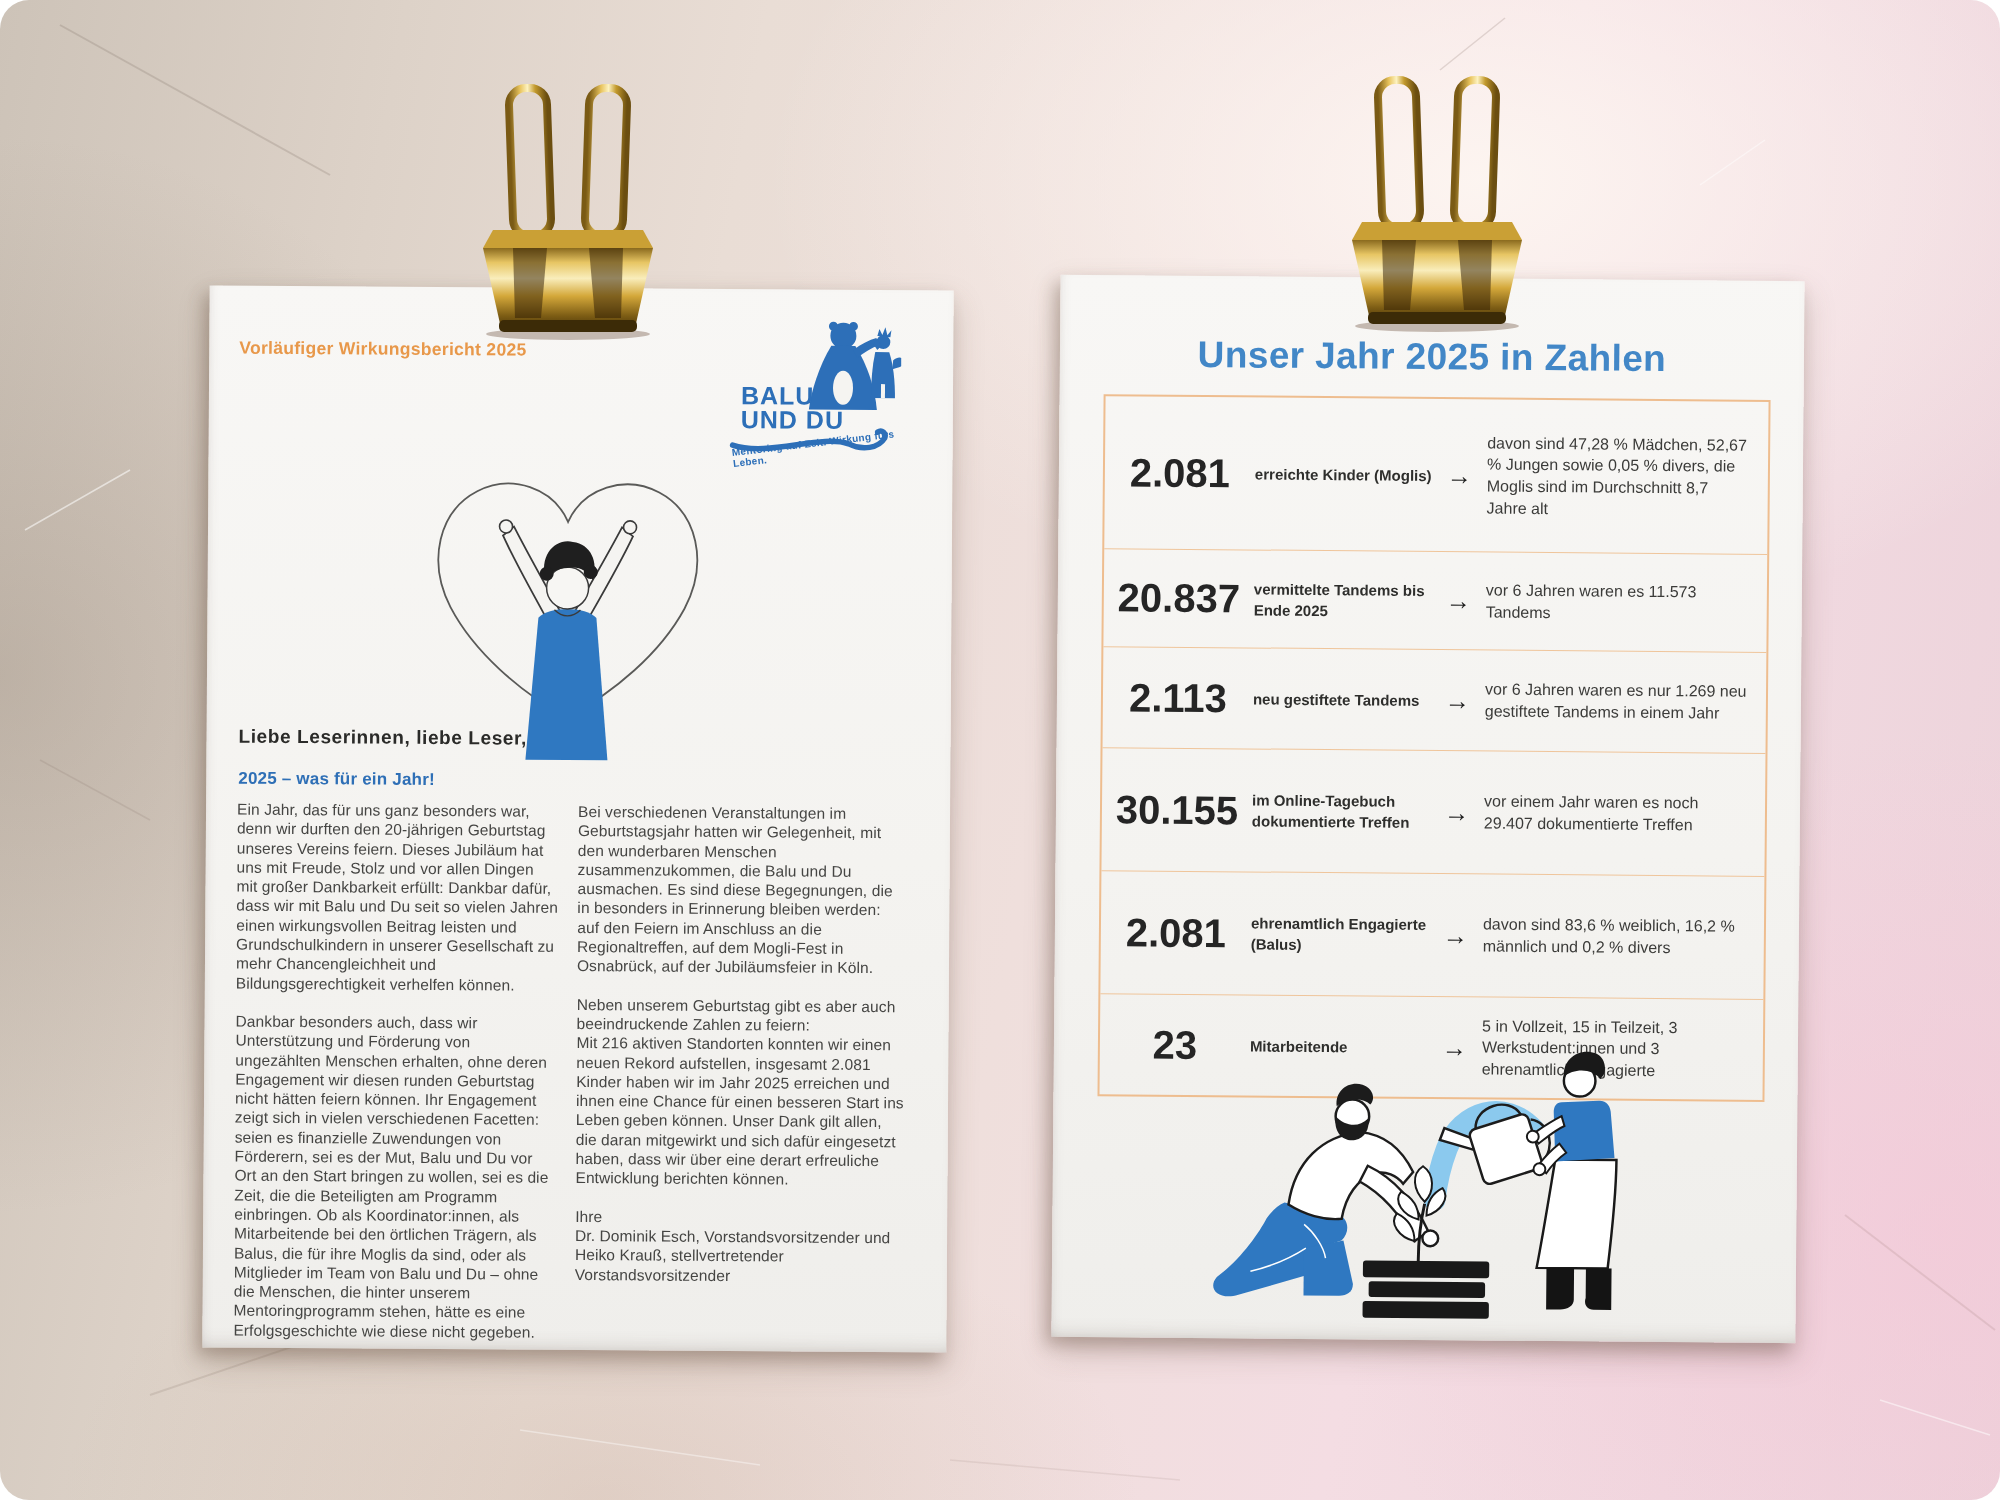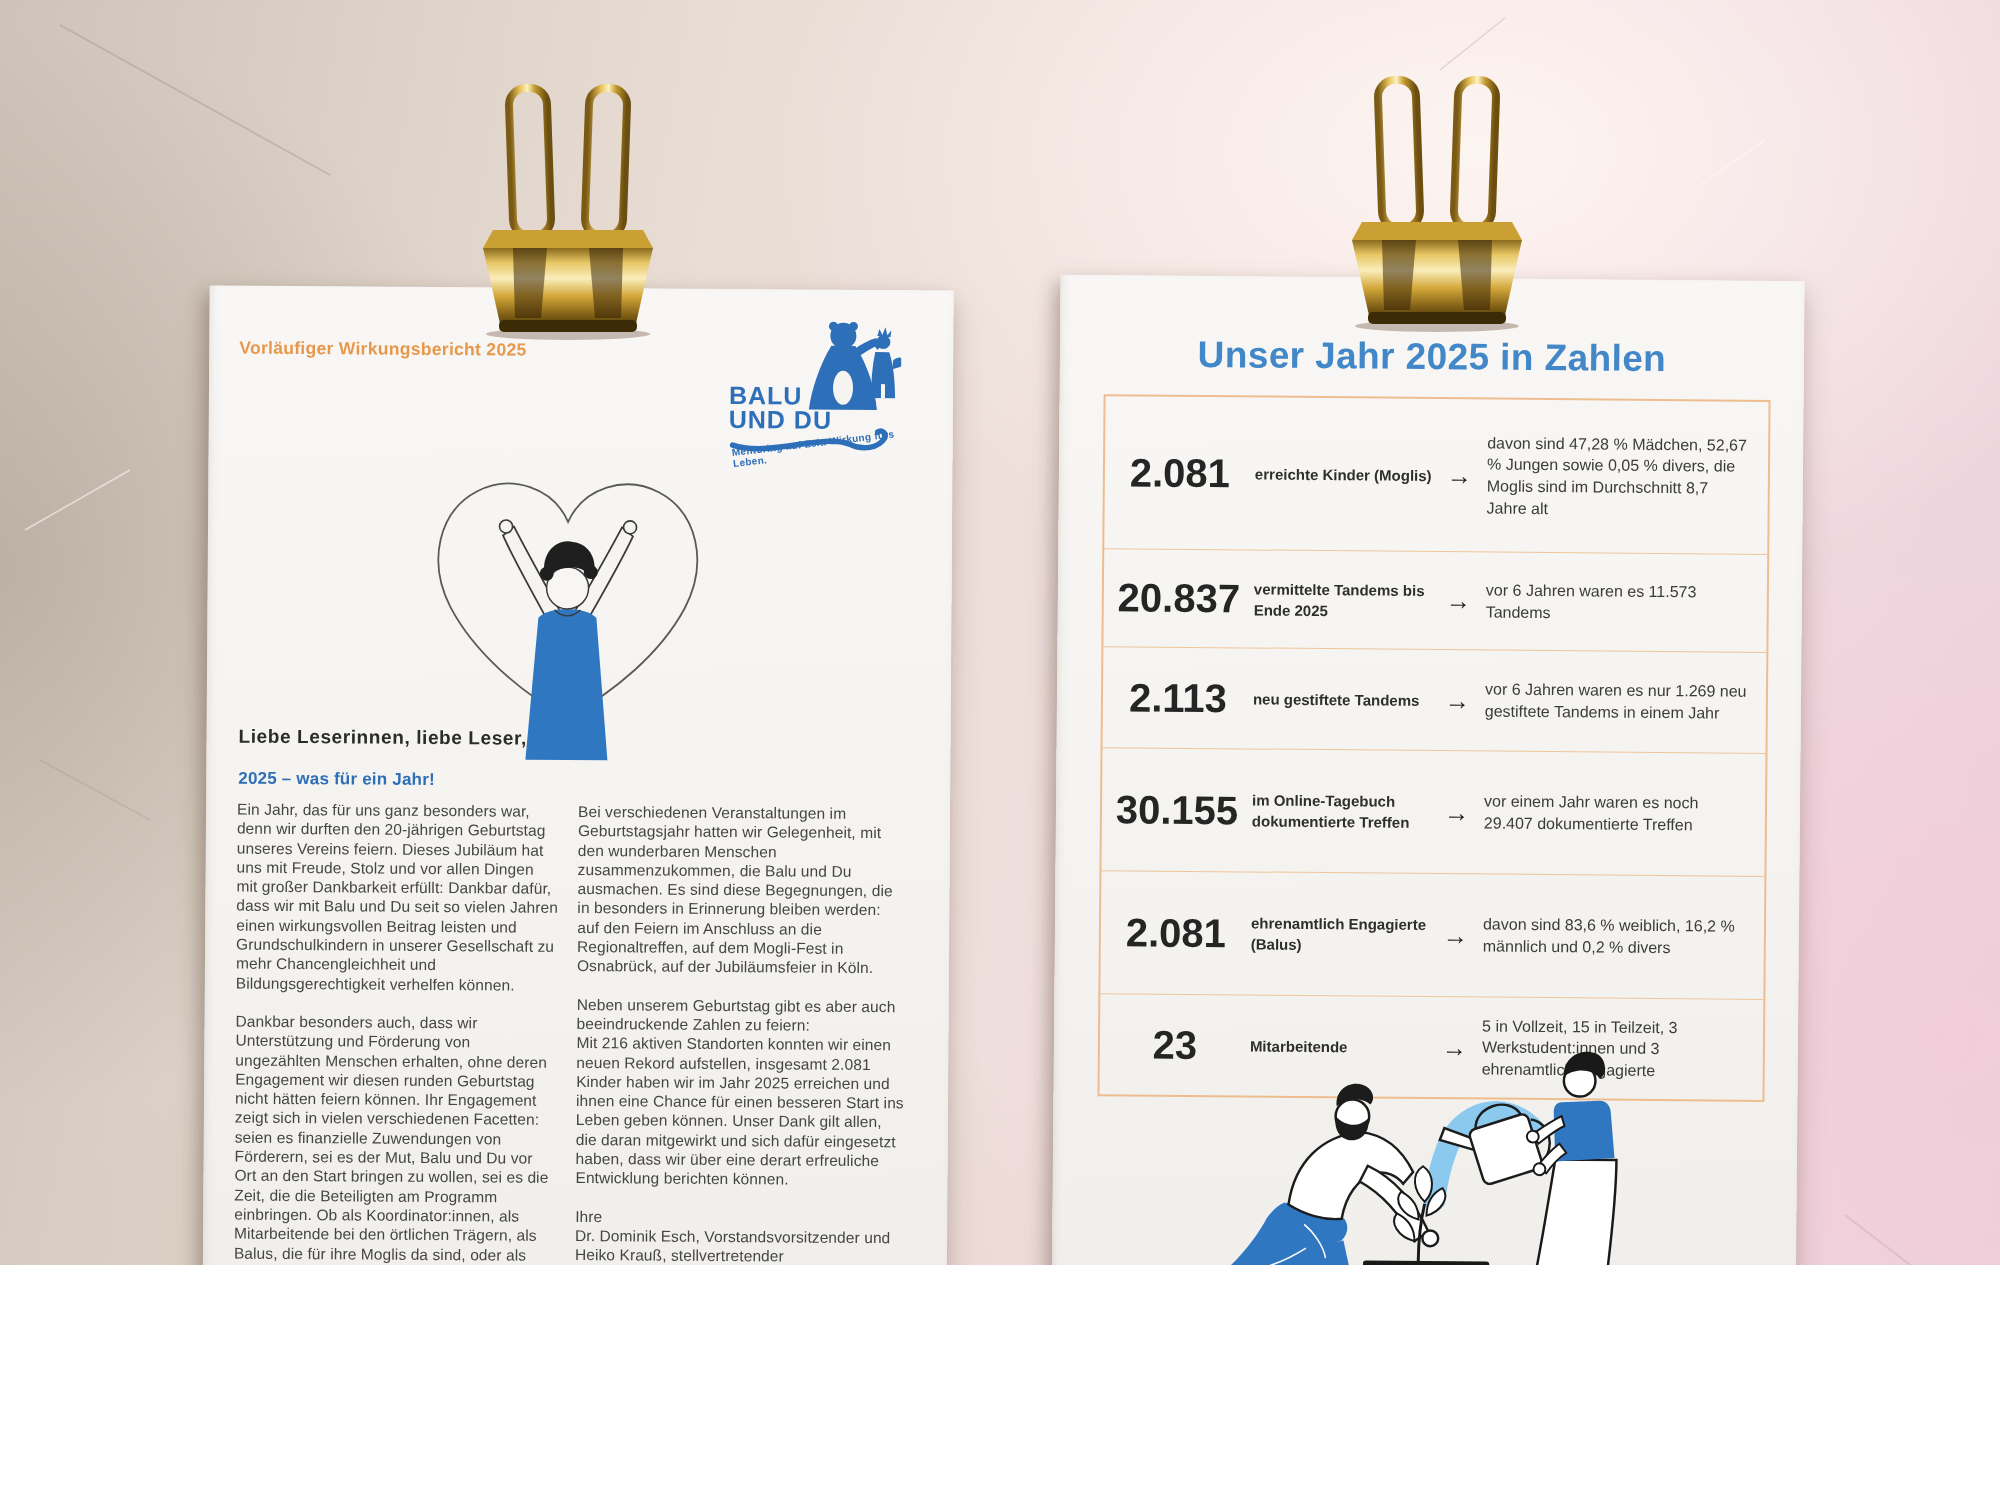--- a/index.html
+++ b/index.html
@@ -1,37 +1,37 @@
 <!DOCTYPE html>
 <html><head>
 <meta charset="utf-8">
 <style>
   html,body{margin:0;padding:0;}
-  .stage{position:relative;width:2000px;height:1265px;overflow:hidden;
+  .stage{position:relative;width:2000px;height:1500px;overflow:hidden;
     font-family:"Liberation Sans",sans-serif;
     background:
       radial-gradient(1100px 700px at 74% 12%, rgba(253,246,241,.95), rgba(253,246,241,0) 65%),
       radial-gradient(900px 900px at 0% 45%, rgba(140,125,110,.30), rgba(140,125,110,0) 60%),
       radial-gradient(1000px 800px at 97% 82%, rgba(246,198,216,.55), rgba(246,198,216,0) 62%),
       radial-gradient(900px 500px at 30% 100%, rgba(190,160,140,.25), rgba(190,160,140,0) 60%),
-      linear-gradient(100deg,#cdc3b8 0%,#ddd2c8 18%,#e9ddd5 34%,#efdfdc 52%,#f4dde3 70%,#f0d8df 85%,#ecd2da 100%);}
+      linear-gradient(100deg,#cdc3b8 0%,#ddd2c8 18%,#e9ddd5 34%,#efdfdc 52%,#f4dde3 70%,#f0d8df 85%,#ecd2da 100%); border-radius: 29px;}
   .scratches{position:absolute;inset:0;z-index:0;}
   
   .page{position:absolute;width:744px;height:1062px;background:linear-gradient(178deg,#f8f7f5 0%,#f4f3f0 55%,#efeeeb 100%);
     box-shadow:-6px 8px 16px rgba(100,75,60,.30), 0 14px 30px rgba(100,75,60,.25),
       inset 0 -14px 20px -16px rgba(90,70,60,.30), inset 8px 0 16px -14px rgba(90,70,60,.28);z-index:1;}
   .page-left{left:206px;top:288px;transform:rotate(.4deg);}
   .page-right{left:1056px;top:278px;transform:rotate(.5deg);}
   .page *{position:absolute;}
   
   .kicker{left:30px;top:52px;font-size:17.5px;font-weight:bold;letter-spacing:.3px;color:#E8984A;}
   .logo{left:520px;top:30px;width:190px;height:150px;}
   .logo-art{left:72px;top:0;width:100px;height:92px;}
   .logo-swoosh{left:0;top:100px;width:185px;height:40px;}
-  .logo-word{left:0;top:64px;font-size:25px;line-height:24px;font-weight:bold;letter-spacing:1px;color:#2D6FB8;}
+  .logo-word{left:12px;top:64px;font-size:25px;line-height:24px;font-weight:bold;letter-spacing:1px;color:#2D6FB8;}
   .logo-word div{position:static;}
   .logo-tagline{left:4px;top:128px;width:200px;font-size:10px;font-weight:bold;letter-spacing:.3px;color:#2D6FB8;transform:rotate(-7deg);transform-origin:left center;}
   .heart-art{left:195px;top:182px;width:330px;height:295px;}
   .salutation{left:32px;top:440px;font-size:19px;font-weight:bold;letter-spacing:.6px;color:#2b2b29;}
   .subheading{left:32px;top:483px;font-size:17px;font-weight:bold;letter-spacing:.2px;color:#2E6FB6;}
   .col{top:514px;font-size:15.5px;line-height:19.3px;letter-spacing:.1px;color:#454543;}
   .col1{left:31px;width:322px;}
   .col2{left:372px;width:328px;}
   .col p{position:static;margin:0 0 19px 0;}
   .col p.tight{margin-bottom:0;}

